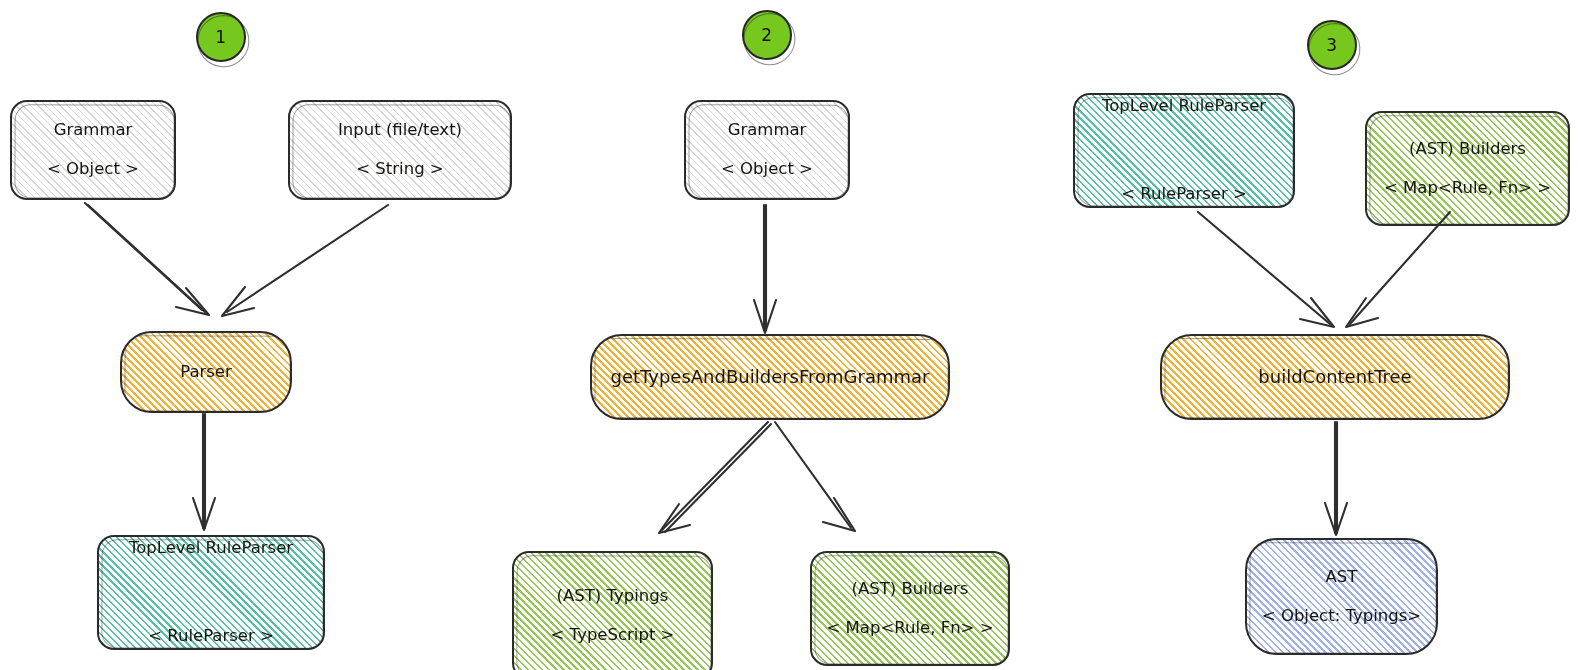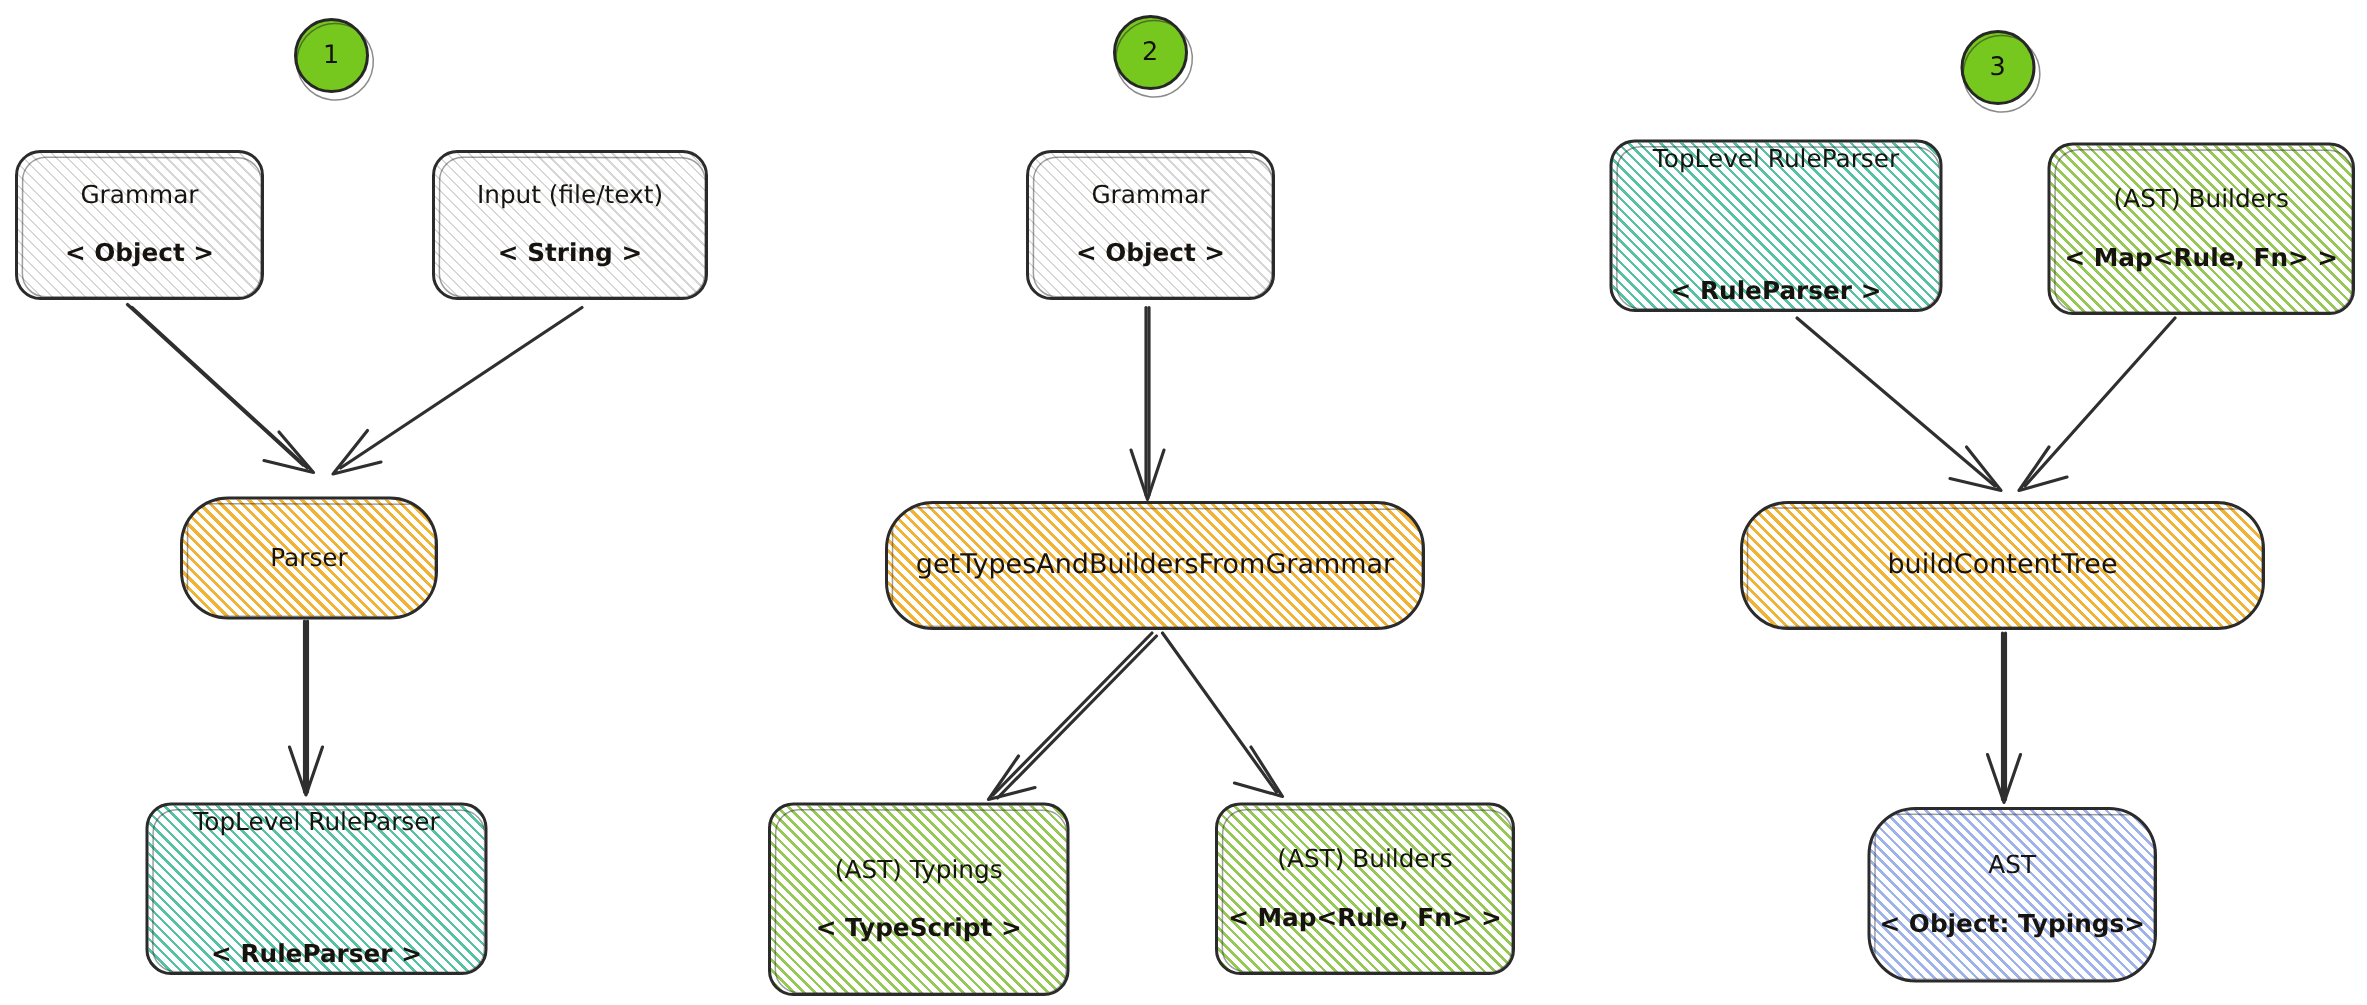--- a/index.html
+++ b/index.html
@@ -59,21 +59,21 @@
     align-items: center;
     justify-content: center;
     text-align: center;
     font-family: "DejaVu Sans", sans-serif;
     color: #17140f;
     line-height: 1.38;
     overflow: hidden;
     gap: 16px;
   }
   .node .ln  { font-size: 16.5px; white-space: nowrap; position: relative; z-index: 2; }
-  .node .ln2 { font-size: 16.5px; white-space: nowrap; position: relative; z-index: 2; font-weight: bold; }
+  .node .ln2 { font-size: 16.5px; white-space: nowrap; position: relative; z-index: 2; }
   .node.wide .ln { font-size: 18px; }
 
   
   .node::after {
     content: "";
     position: absolute;
     left: 1px; top: 1px; right: 1px; bottom: 1px;
     border: 1.2px solid rgba(40,40,40,.45);
     border-radius: 16px;
     transform: translate(1.5px, 1.5px) rotate(.15deg);
@@ -100,20 +100,21 @@
     background-image: repeating-linear-gradient(45deg,
         rgba(29,173,134,.75) 0px, rgba(29,173,134,.75) 1.6px,
         rgba(255,255,255,0) 1.6px, rgba(255,255,255,0) 5.0px);
     justify-content: space-between;
   }
   .fill-green {
     background-color: #ffffff;
     background-image: repeating-linear-gradient(45deg,
         rgba(124,186,43,.80) 0px, rgba(124,186,43,.80) 1.8px,
         rgba(255,255,255,0) 1.8px, rgba(255,255,255,0) 5.0px);
+    margin-top: 16px;
   }
   .fill-blue {
     background-color: #ffffff;
     background-image: repeating-linear-gradient(45deg,
         rgba(106,136,224,.65) 0px, rgba(106,136,224,.65) 1.8px,
         rgba(255,255,255,0) 1.8px, rgba(255,255,255,0) 5.0px);
   }
 
   
   #arrows {
@@ -193,21 +194,21 @@
   </div>
   <div class="badge" style="left:1307px; top:20px;">
     <span>3</span>
   </div>
 
   <div class="node fill-grey" style="left:10px; top:100px; width:166px; height:100px;">
     <span class="ln">Grammar</span>
     <span class="ln2">&lt; Object &gt;</span>
   </div>
 
-  <div class="node fill-grey" style="left:288px; top:100px; width:184px; height:100px;">
+  <div class="node fill-grey" style="left:288px; top:100px; width:224px; height:100px;">
     <span class="ln">Input (file/text)</span>
     <span class="ln2">&lt; String &gt;</span>
   </div>
 
   <div class="node fill-orange" style="left:120px; top:331px; width:172px; height:82px;">
     <span class="ln">Parser</span>
   </div>
 
   <div class="node fill-teal" style="left:97px; top:535px; width:228px; height:115px;">
     <span class="ln">TopLevel RuleParser</span>

